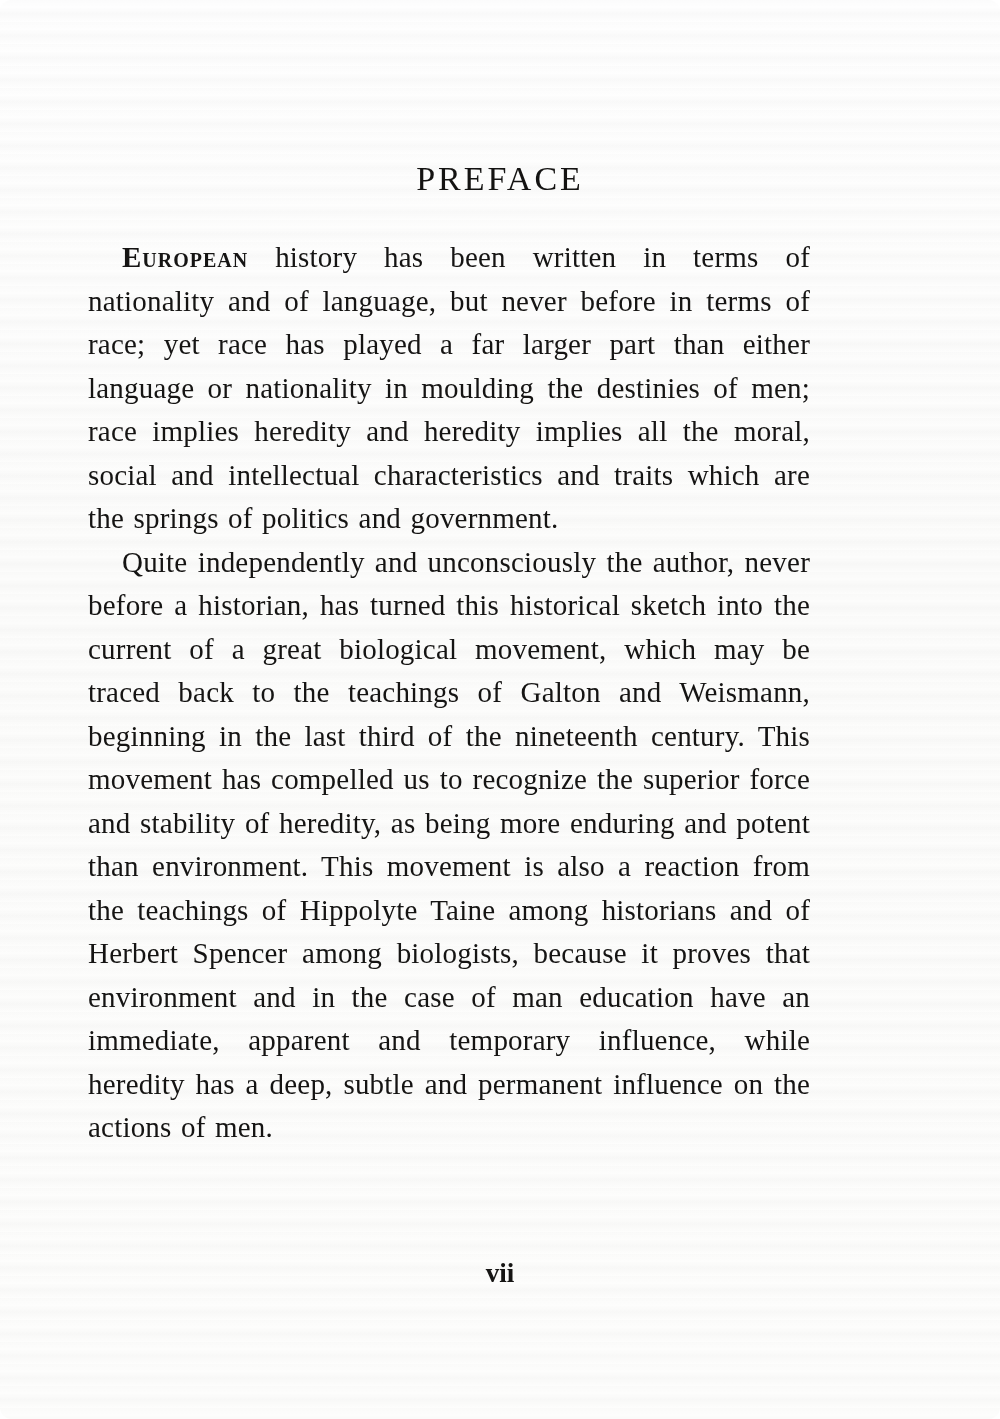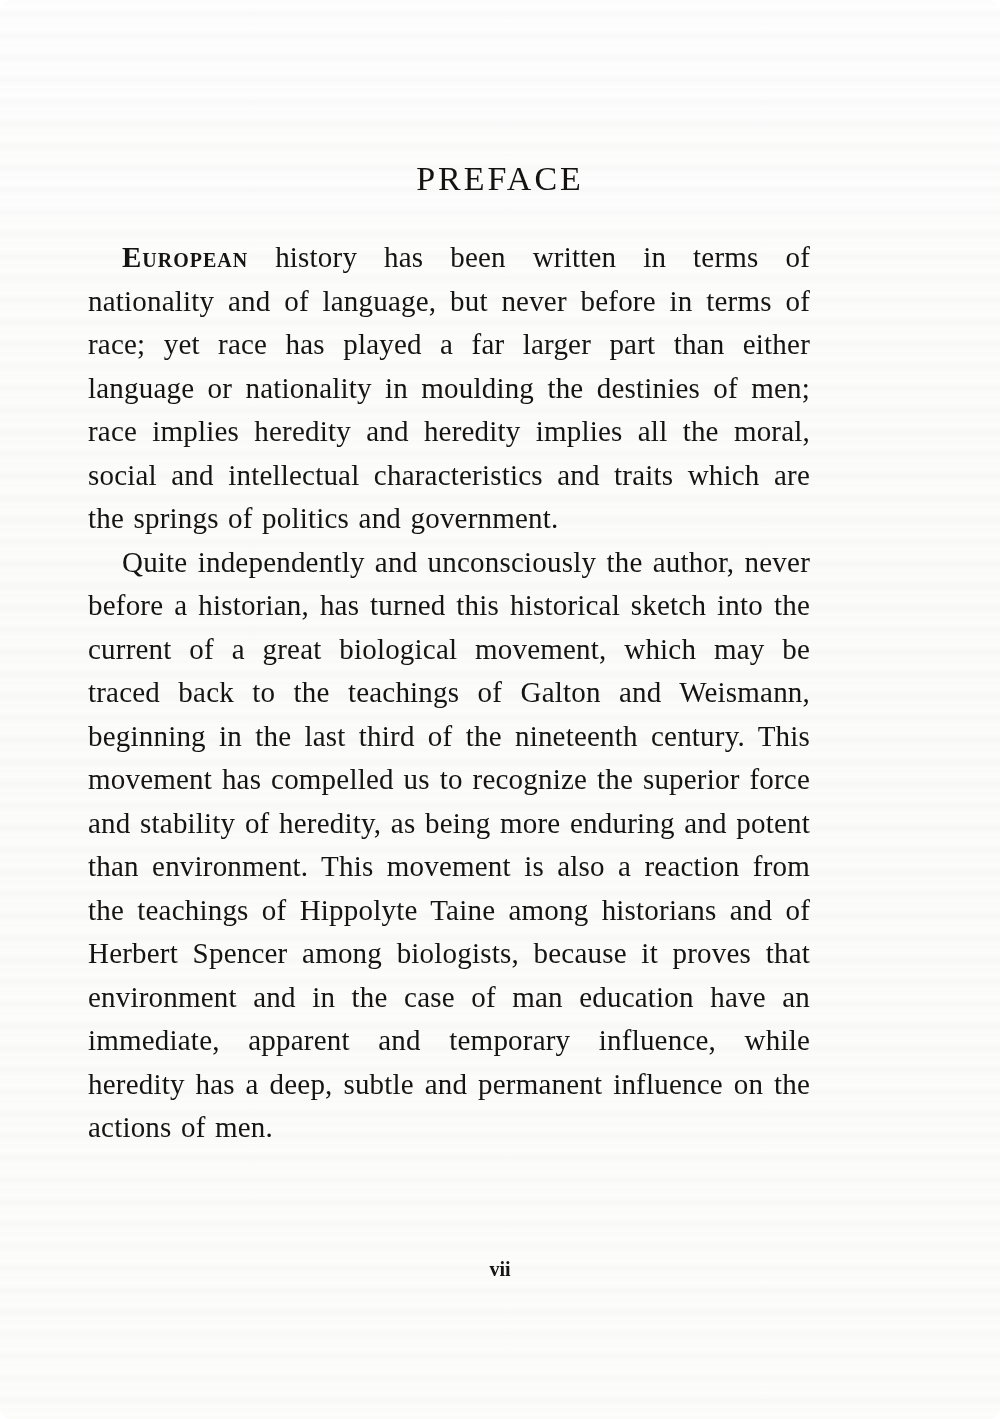--- a/index.html
+++ b/index.html
@@ -52,21 +52,21 @@
     font-variant: small-caps;
     letter-spacing: 1px;
     font-weight: 600;
   }
   .page-number {
     position: absolute;
     left: 0;
     right: 0;
     top: 1258px;
     text-align: center;
-    font-size: 20px;
+    font-size: 27px;
     font-weight: 700;
     color: #161514;
   }
 </style>
 </head>
 <body>
 
 <div class="scan-page">
 
   <h1 class="page-title">PREFACE</h1>

